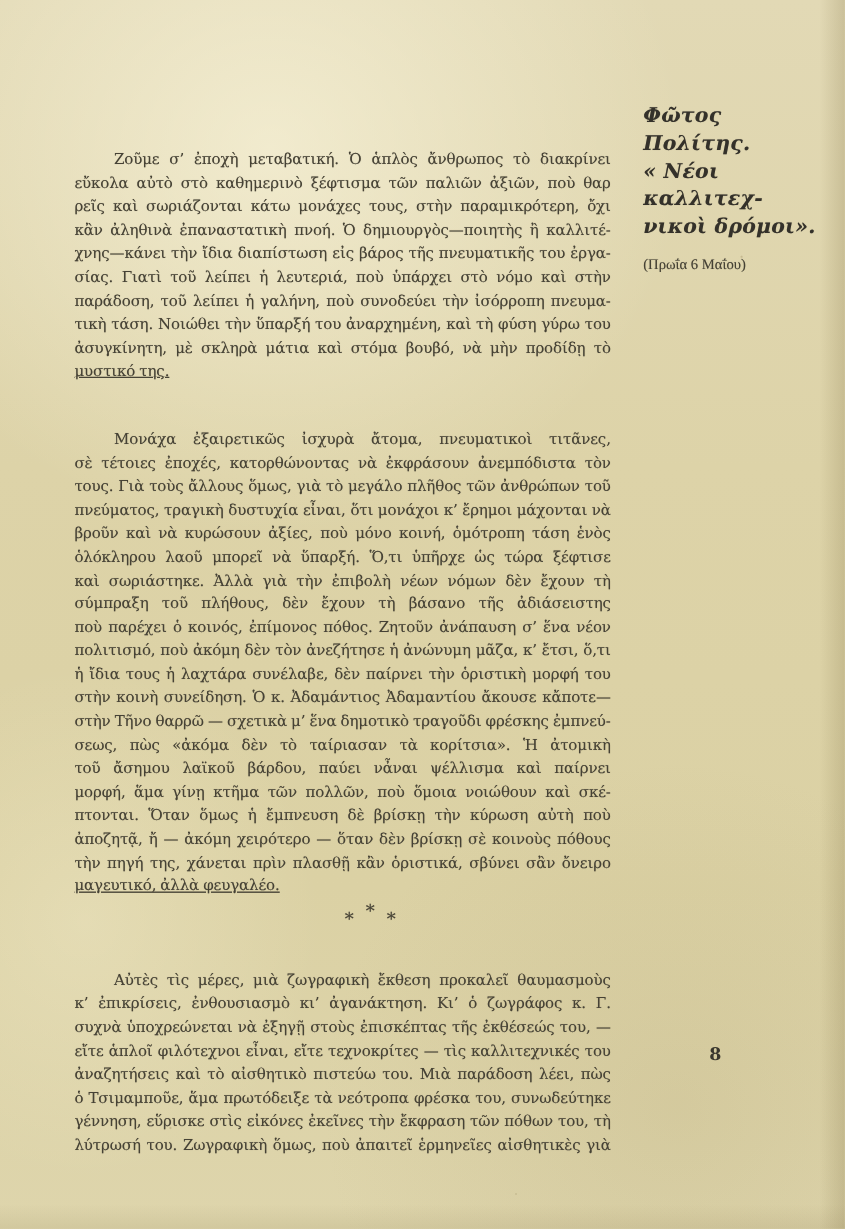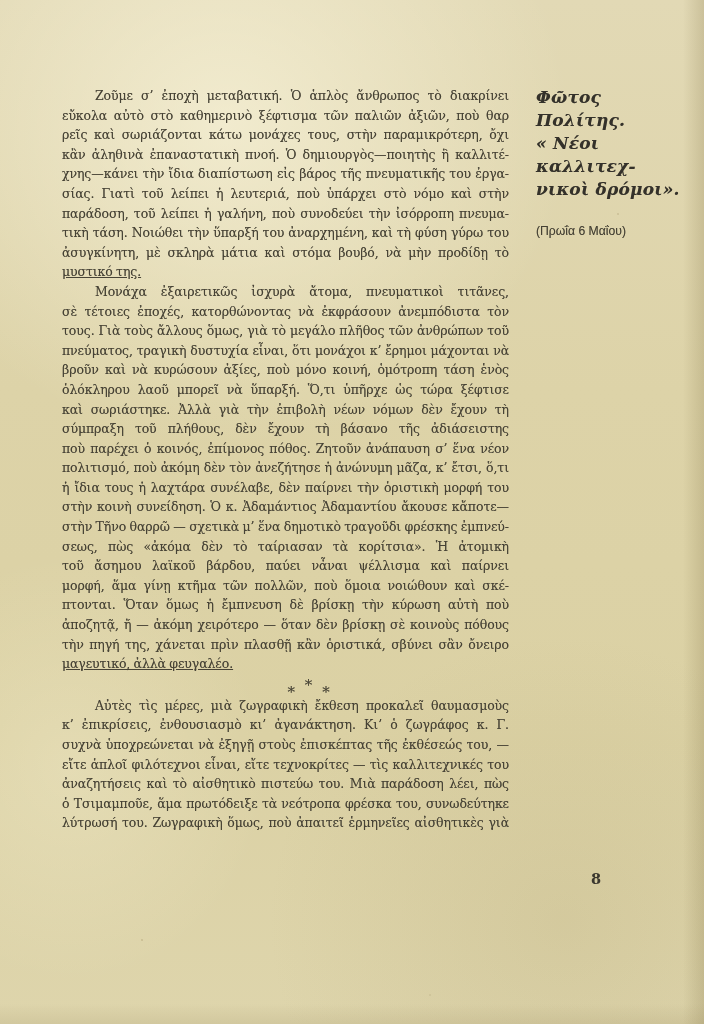--- a/index.html
+++ b/index.html
@@ -38,21 +38,21 @@
     word-spacing: -0.5px;
     color: #464235;
     text-shadow: 0 0 0.6px rgba(70,66,53,0.45);
   }
   .line {
     height: 19.6px;
     overflow: hidden;
     text-align: justify;
     text-align-last: justify;
   }
-  .para .line:first-child { text-indent: 33px; }
+  .para .line:first-child { text-indent: 33px; margin-top: 37px; }
   .endleft .line:last-child { text-align-last: left; text-decoration: underline; }
   .asterism {
     height: 22px;
     text-align: center;
     position: relative;
     padding-left: 46px; 
   }
   .asterism .ast {
     display: inline-block;
     font-size: 15px;
@@ -69,24 +69,24 @@
   }
   .sn-author, .sn-title {
     font-family: "DejaVu Serif", serif;
     font-style: italic;
     font-weight: bold;
     font-size: 17px;
     line-height: 23px;
     letter-spacing: 0.2px;
   }
   .sn-source {
-    font-family: Liberation Sans, sans-serif;
+    font-family: Liberation Serif, serif;
     font-size: 12.2px;
     line-height: 21px;
-    margin-top: 20px;
+    margin-top: 9px;
     color: #454134;
     font-weight: normal;
   }
   .pageno {
     position: absolute; left: 591px; top: 869px;
     font-family: "DejaVu Serif", serif;
     font-weight: bold;
     font-size: 14.5px;
     line-height: 19.6px;
     color: #3a372e;
@@ -143,20 +143,21 @@
     </div>
 
     <div class="para">
 
     <div class="line">Αὐτὲς τὶς μέρες, μιὰ ζωγραφικὴ ἔκθεση προκαλεῖ θαυμασμοὺς</div>
         <div class="line">κ’ ἐπικρίσεις, ἐνθουσιασμὸ κι’ ἀγανάκτηση. Κι’ ὁ ζωγράφος κ. Γ. Στέρης,</div>
         <div class="line">συχνὰ ὑποχρεώνεται νὰ ἐξηγῇ στοὺς ἐπισκέπτας τῆς ἐκθέσεώς του, —</div>
         <div class="line">εἴτε ἁπλοῖ φιλότεχνοι εἶναι, εἴτε τεχνοκρίτες — τὶς καλλιτεχνικές του</div>
         <div class="line">ἀναζητήσεις καὶ τὸ αἰσθητικὸ πιστεύω του. Μιὰ παράδοση λέει, πὼς</div>
         <div class="line">ὁ Τσιμαμποῦε, ἅμα πρωτόδειξε τὰ νεότροπα φρέσκα του, συνωδεύτηκε</div>
+        <div class="line">γέννηση, εὕρισκε στὶς εἰκόνες ἐκεῖνες τὴν ἔκφραση τῶν πόθων του, τὴ</div>
         <div class="line">λύτρωσή του. Ζωγραφικὴ ὅμως, ποὺ ἀπαιτεῖ ἑρμηνεῖες αἰσθητικὲς γιὰ</div>
       </div>
 
   </main>
 
   <aside class="sidenote">
     <div class="sn-author">Φῶτος Πολίτης.</div>
     <div class="sn-title">« Νέοι καλλιτεχ-</div>
     <div class="sn-title">νικοὶ δρόμοι».</div>
     <div class="sn-source">(Πρωΐα 6 Μαΐου)</div>

